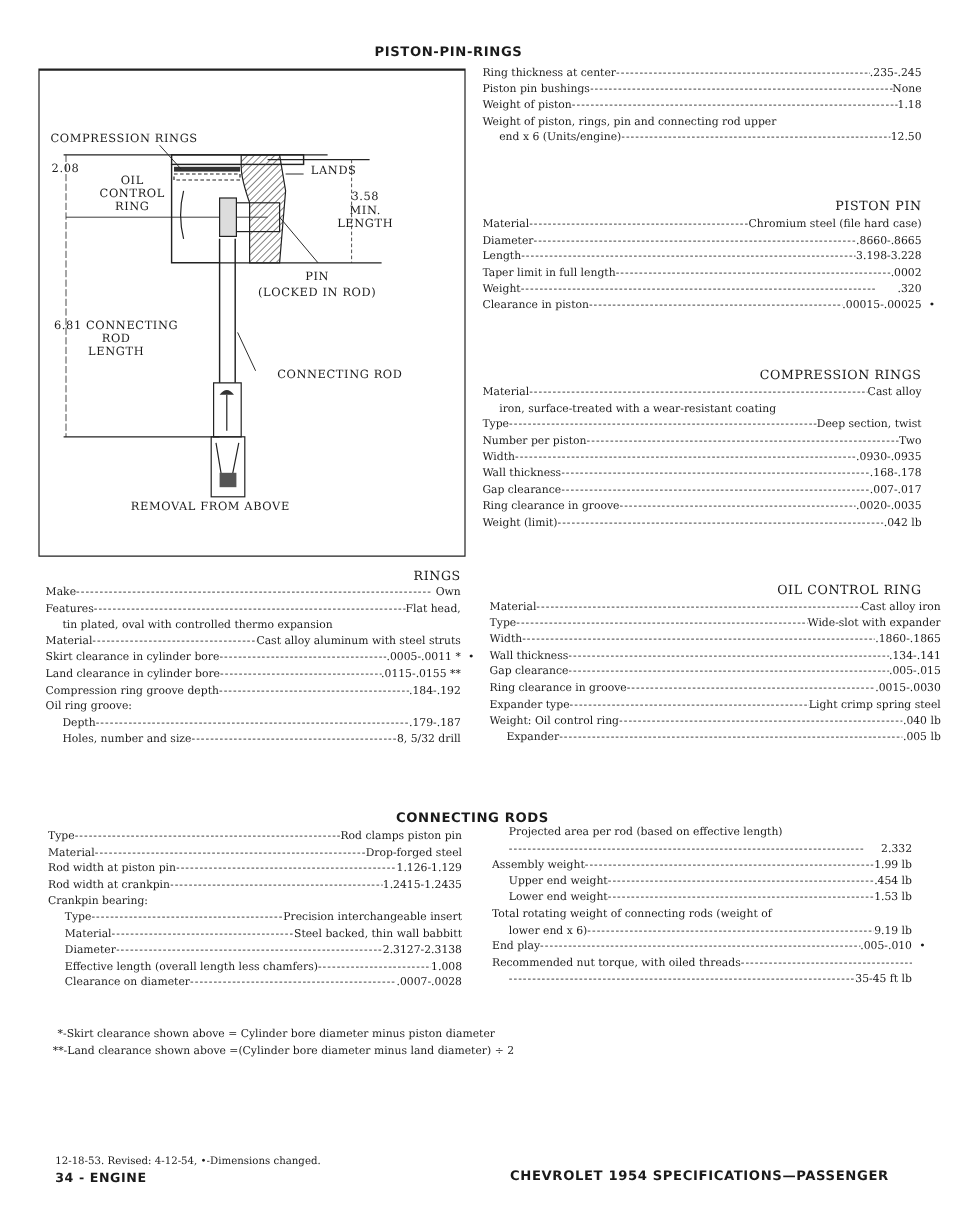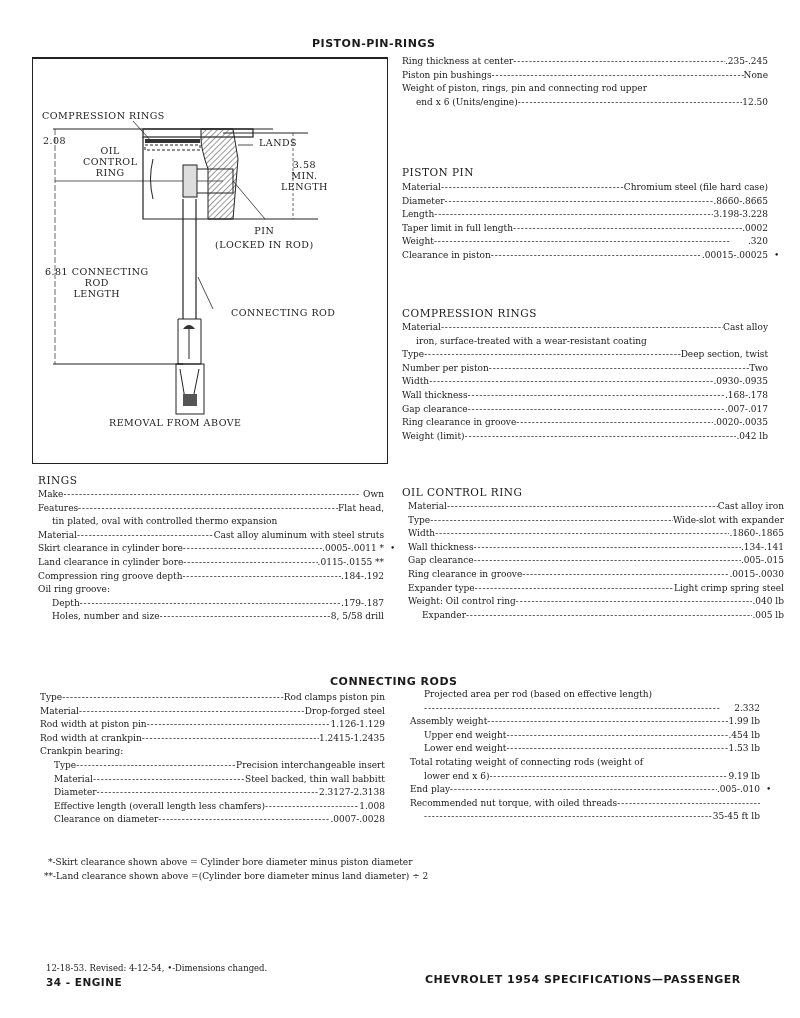--- a/index.html
+++ b/index.html
@@ -1,20 +1,20 @@
 <!DOCTYPE html>
 <html><head>
 <meta charset="utf-8">
 <style>
   html, body { margin:0; padding:0; }
   body { width:800px; height:1018px; background:#fff; position:relative; overflow:hidden;
          font-family:"DejaVu Serif", serif; color:#1a1a1a; }
   .abs { position:absolute; }
   .h-bold { font-family:"DejaVu Sans", sans-serif; font-weight:bold; font-size:11px; letter-spacing:0.5px; }
-  .h-serif { font-family:"DejaVu Serif", serif; font-size:10.5px; letter-spacing:0.5px; text-align:left; }
+  .h-serif { font-family:"DejaVu Serif", serif; font-size:10.5px; letter-spacing:0.5px; text-align:right; }
   .spec { font-size:9px; line-height:13.6px; }
   .row { display:flex; white-space:nowrap; overflow:hidden; }
   .row .lbl { flex:0 0 auto; }
   .row .dots { flex:1 1 auto; overflow:hidden; letter-spacing:0.5px; color:#222; }
   .row .dots::before { content:"- - - - - - - - - - - - - - - - - - - - - - - - - - - - - - - - - - - - - - - - - - - - - - - - - - - - - - - - - - - - - - - - - - - - - - - - - - - -"; letter-spacing:-1px; }
   .row .val { flex:0 0 auto; }
   .cont { padding-left:14px; white-space:nowrap; }
   .ind { padding-left:14px; }
   .figure { left:32px; top:57px; width:356px; height:407px; border:1.5px solid #222; border-top-width:2px; box-sizing:border-box; }
   .fig-label { position:absolute; font-size:9.5px; letter-spacing:0.5px; text-align:center; white-space:nowrap; }
@@ -90,20 +90,25 @@
   <div class="row">
       <span class="lbl">Ring thickness at center</span>
       <span class="dots"></span>
       <span class="val">.235-.245</span>
     </div>
   <div class="row">
       <span class="lbl">Piston pin bushings</span>
       <span class="dots"></span>
       <span class="val">None</span>
     </div>
+  <div class="row">
+      <span class="lbl">Weight of piston</span>
+      <span class="dots"></span>
+      <span class="val">1.18</span>
+    </div>
   <div style="white-space:nowrap;">Weight of piston, rings, pin and connecting rod upper</div>
   <div class="row ind">
       <span class="lbl">end x 6 (Units/engine)</span>
       <span class="dots"></span>
       <span class="val">12.50</span>
     </div>
 </div>
 
 <div class="abs h-serif" style="left:402px; top:166px; width:366px;">PISTON PIN</div>
 <div class="abs spec" style="left:402px; top:181px; width:366px;">
@@ -220,21 +225,21 @@
     </div>
   <div>Oil ring groove:</div>
   <div class="row ind">
       <span class="lbl">Depth</span>
       <span class="dots"></span>
       <span class="val">.179-.187</span>
     </div>
   <div class="row ind">
       <span class="lbl">Holes, number and size</span>
       <span class="dots"></span>
-      <span class="val">8, 5/58 drill</span>
+      <span class="val">8, 5/32 drill</span>
     </div>
 </div>
 <div class="abs mark" style="left:390px; top:543px;">•</div>
 
 <div class="abs h-serif" style="left:402px; top:486px; width:366px;">OIL CONTROL RING</div>
 <div class="abs spec" style="left:408px; top:500px; width:376px;">
   <div class="row">
       <span class="lbl">Material</span>
       <span class="dots"></span>
       <span class="val">Cast alloy iron</span>

